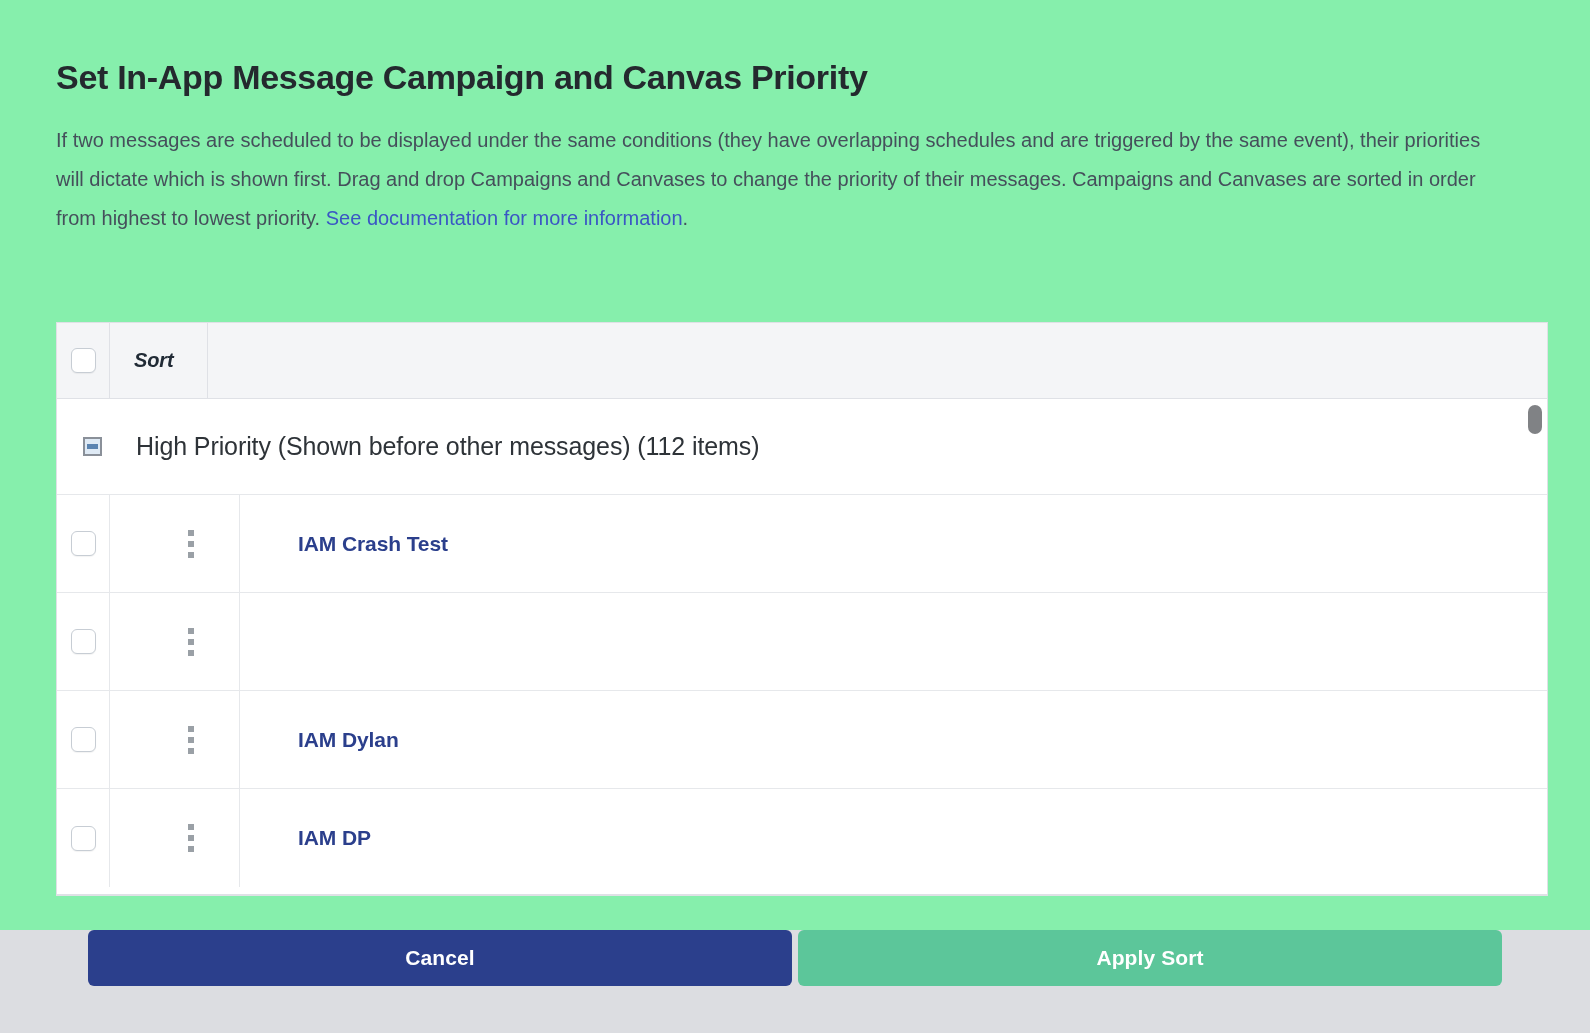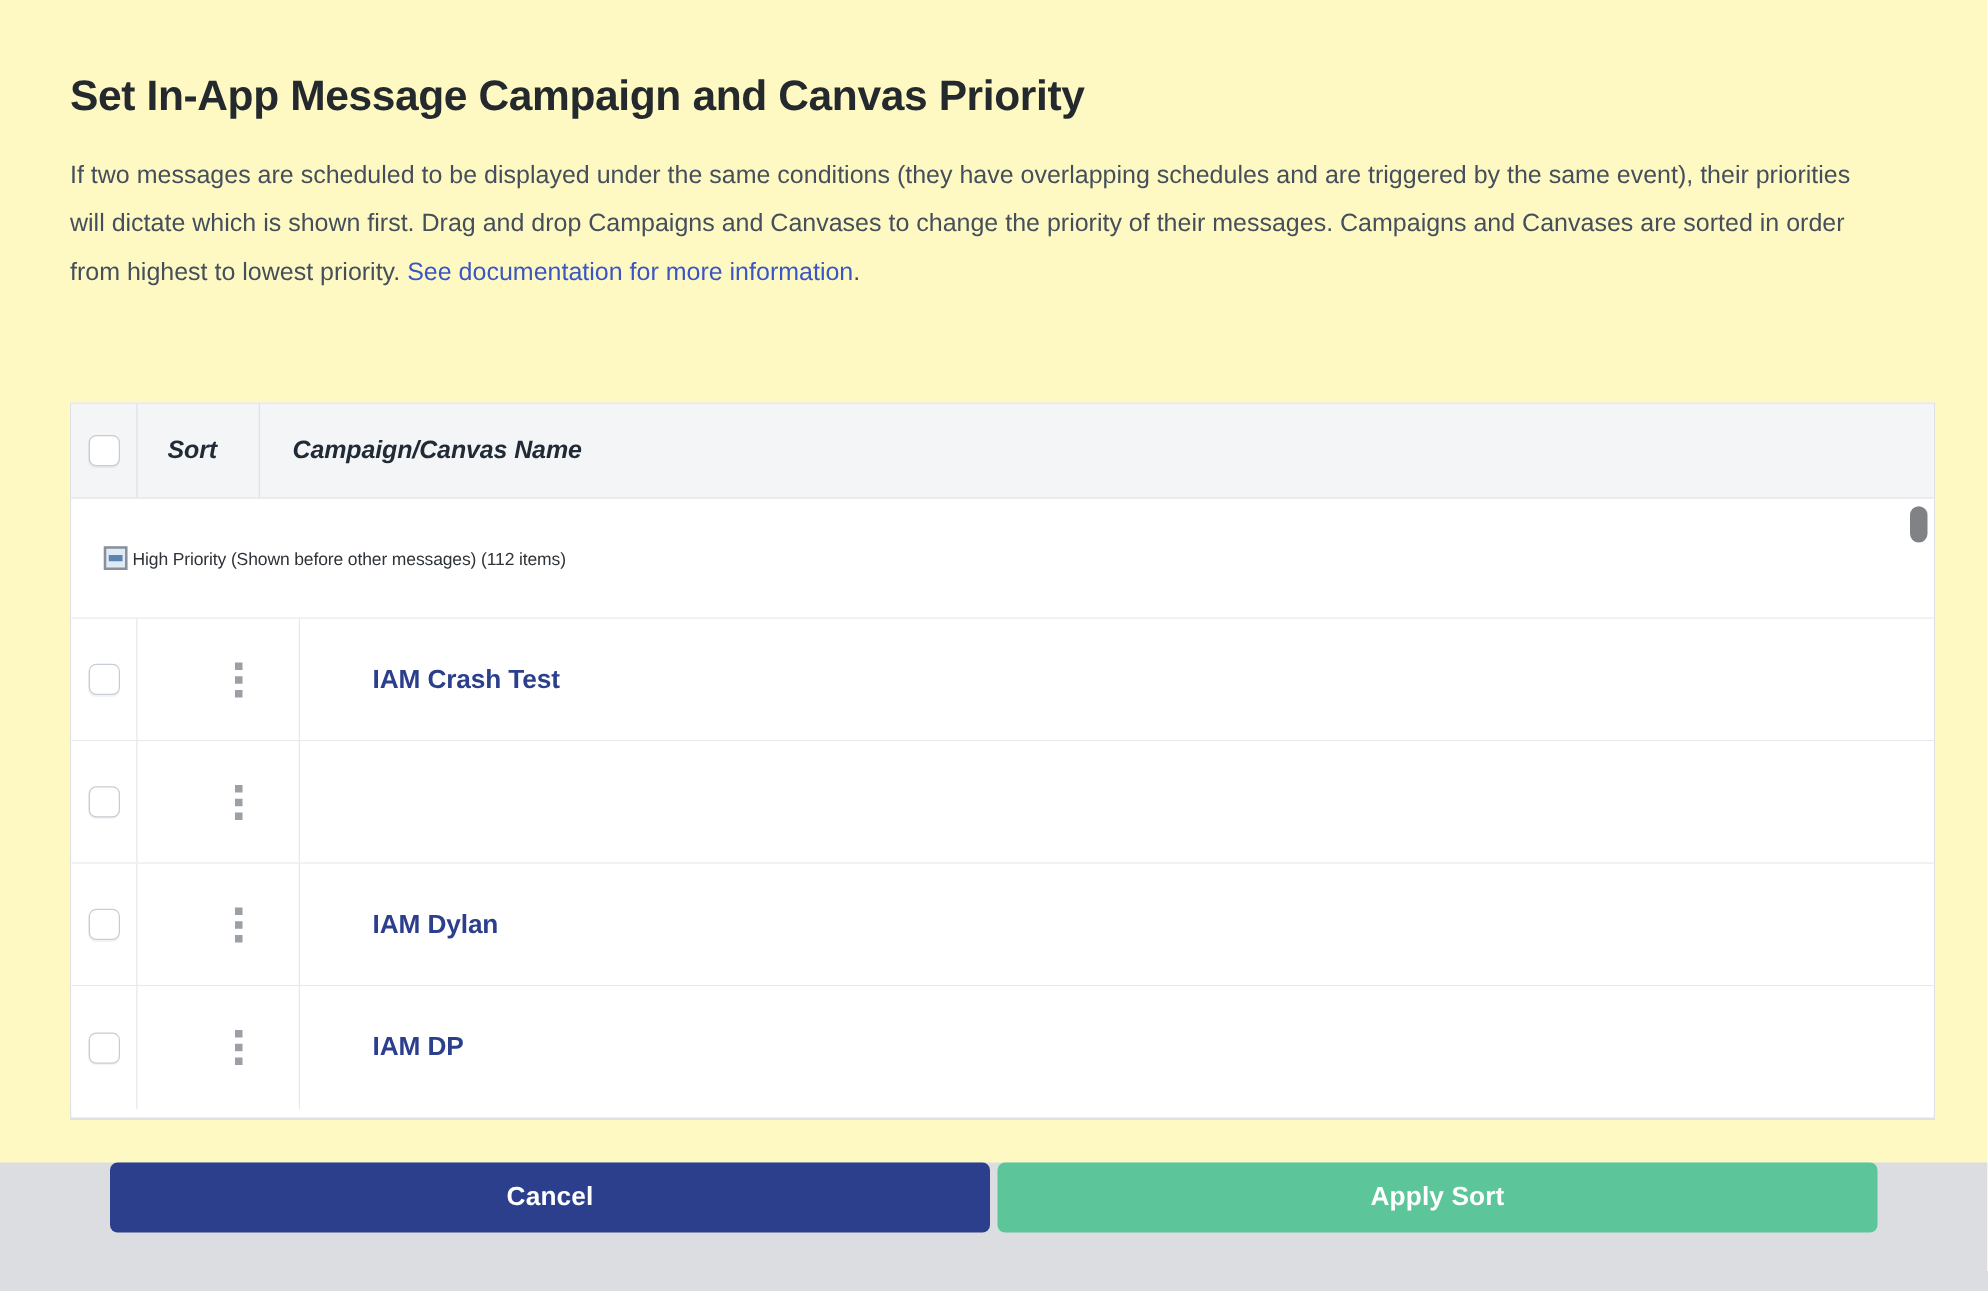--- a/index.html
+++ b/index.html
@@ -7,21 +7,21 @@
     width: 1590px;
     height: 1033px;
     background: #ffffff;
     font-family: "Liberation Sans", sans-serif;
     overflow: hidden;
   }
   .page {
     position: relative;
     width: 1590px;
     height: 1033px;
-    background: #fef9c3;
+    background: #86efac;
   }
 
   
   .header-block {
     position: absolute;
     left: 56px;
     top: 56px;
     width: 1450px;
   }
   .page-title {
@@ -125,22 +125,22 @@
     justify-content: center;
     flex: 0 0 19px;
   }
   .collapse-icon i {
     display: block;
     width: 11px;
     height: 5px;
     background: #5b84b1;
   }
   .group-label {
-    margin-left: 4px;
-    font-size: 14px;
+    margin-left: 34px;
+    font-size: 25px;
     color: #2e3338;
     letter-spacing: -0.1px;
   }
 
   
   .trow {
     display: flex;
     height: 98px;
     border-bottom: 1px solid #e6e8eb;
     background: #ffffff;
@@ -248,23 +248,20 @@
 
   <div class="table-wrap">
 
     <div class="thead">
       <div class="col-check">
         <span class="cbox"></span>
       </div>
       <div class="col-sort">
         <span class="th-label">Sort</span>
       </div>
-      <div class="col-name">
-        <span class="th-label">Campaign/Canvas Name</span>
-      </div>
     </div>
 
     <div class="tbody">
 
       <div class="group-row">
         <span class="collapse-icon">
             <i></i>
           </span>
         <span class="group-label">High Priority (Shown before other messages) (112 items)</span>
       </div>

